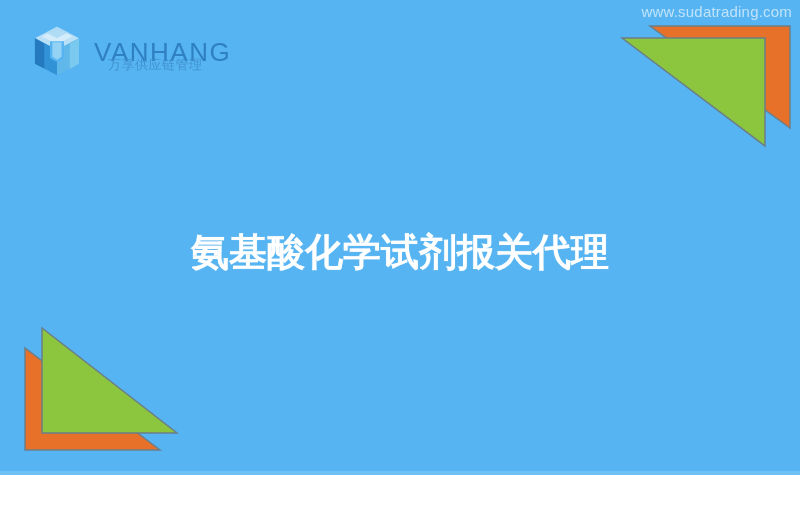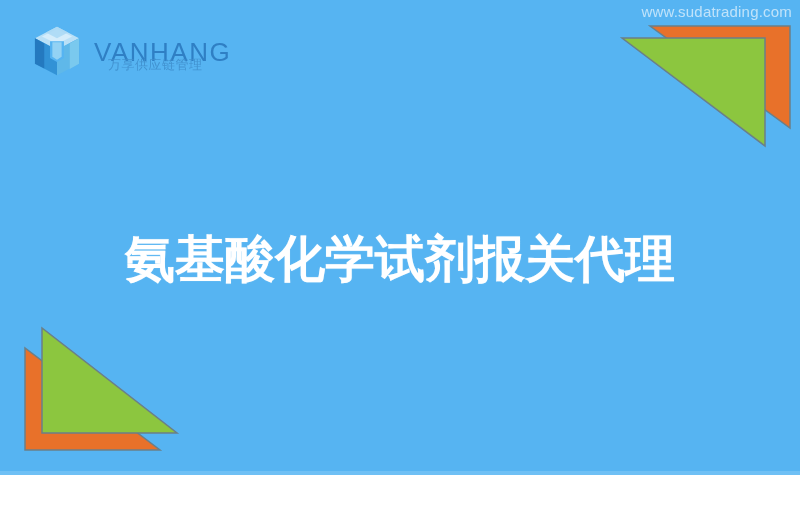--- a/index.html
+++ b/index.html
@@ -88,21 +88,21 @@
     opacity: 0.9;
   }
 
   
   #title {
     position: absolute;
     left: 0;
     top: 232px;
     width: 800px;
     text-align: center;
-    font-size: 50px;
+    font-size: 38px;
     font-weight: bold;
     color: #ffffff;
     letter-spacing: 0px;
     line-height: 1.1;
     white-space: nowrap;
     text-shadow: 0 0 1px rgba(255,255,255,0.5);
   }
 </style>
 </head>
 <body>

